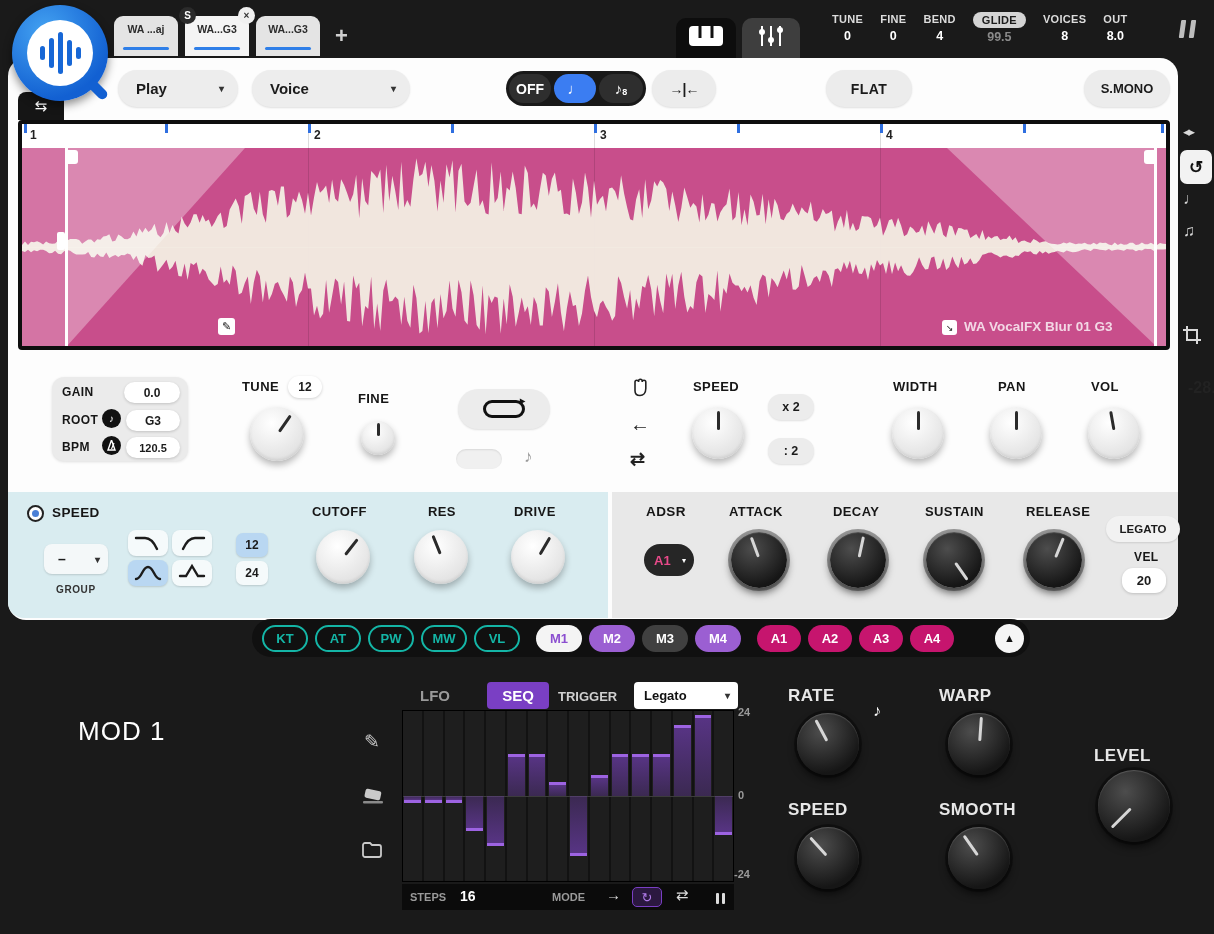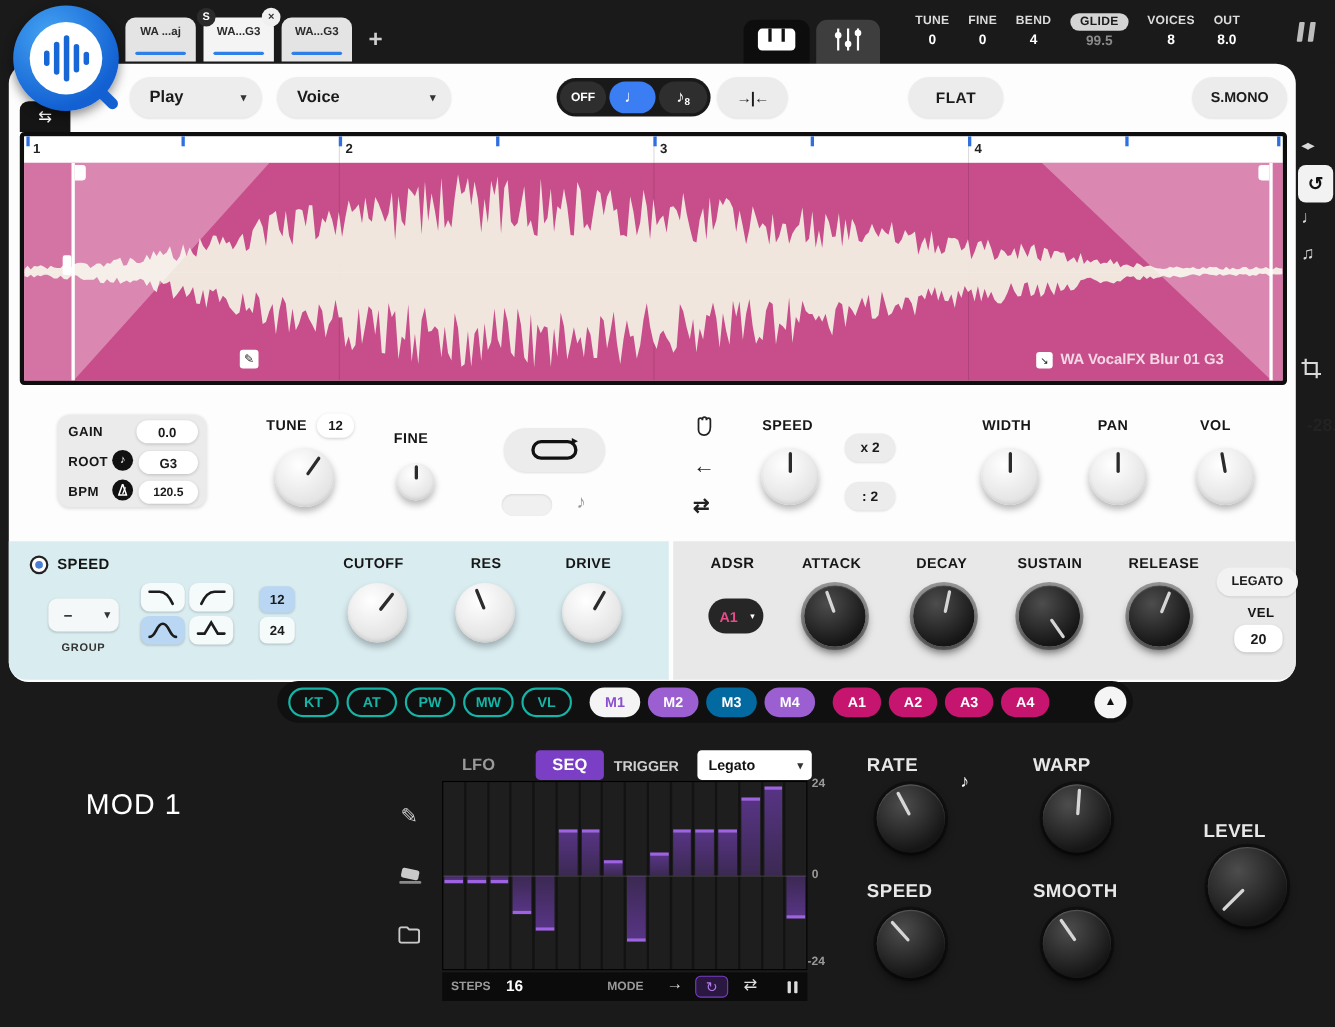--- a/index.html
+++ b/index.html
@@ -183,21 +183,21 @@
   <div class="dd abs" style="left:118px;top:70px;width:120px;height:37px;padding:0 14px 0 18px;font-size:15px;">
     <span>Play</span>
     <span class="caret">▾</span>
   </div>
   <div class="dd abs" style="left:252px;top:70px;width:158px;height:37px;padding:0 14px 0 18px;font-size:15px;">
     <span>Voice</span>
     <span class="caret">▾</span>
   </div>
 
   <div class="abs flex" style="left:506px;top:71px;height:35px;background:#191919;border-radius:18px;padding:3px;gap:3px;">
-    <div class="seg" style="width:42px;height:29px;background:#2e2e2e;font-size:11px;">OFF</div>
+    <div class="seg" style="width:42px;height:29px;background:#2e2e2e;font-size:14px;">OFF</div>
     <div class="seg" style="width:42px;height:29px;background:#3b7df2;font-size:15px;">♩</div>
     <div class="seg" style="width:44px;height:29px;background:#2e2e2e;font-size:15px;">
       <span>♪</span>
       <span style="font-size:9px;margin-top:6px;">8</span>
     </div>
   </div>
 
   <div class="pill abs" style="left:652px;top:70px;width:64px;height:37px;font-size:14px;letter-spacing:-1px;">
     <span>→|←</span>
   </div>
@@ -444,21 +444,21 @@
       </div>
     <div class="mbar-pill teal" style="width:46px;">
         <span>VL</span>
       </div>
     <div class="mbar-pill" style="width:46px;background:#f4f4f4;color:#8b4fd0;margin-left:9px;">
         <span>M1</span>
       </div>
     <div class="mbar-pill" style="width:46px;background:#9b5fd2;color:#fff;">
         <span>M2</span>
       </div>
-    <div class="mbar-pill" style="width:46px;background:#0369a1;color:#fff;">
+    <div class="mbar-pill" style="width:46px;background:#404040;color:#fff;">
         <span>M3</span>
       </div>
     <div class="mbar-pill" style="width:46px;background:#9b5fd2;color:#fff;">
         <span>M4</span>
       </div>
     <div class="mbar-pill" style="width:44px;background:#c6156e;color:#fff;margin-left:9px;">
         <span>A1</span>
       </div>
     <div class="mbar-pill" style="width:44px;background:#c6156e;color:#fff;">
         <span>A2</span>

